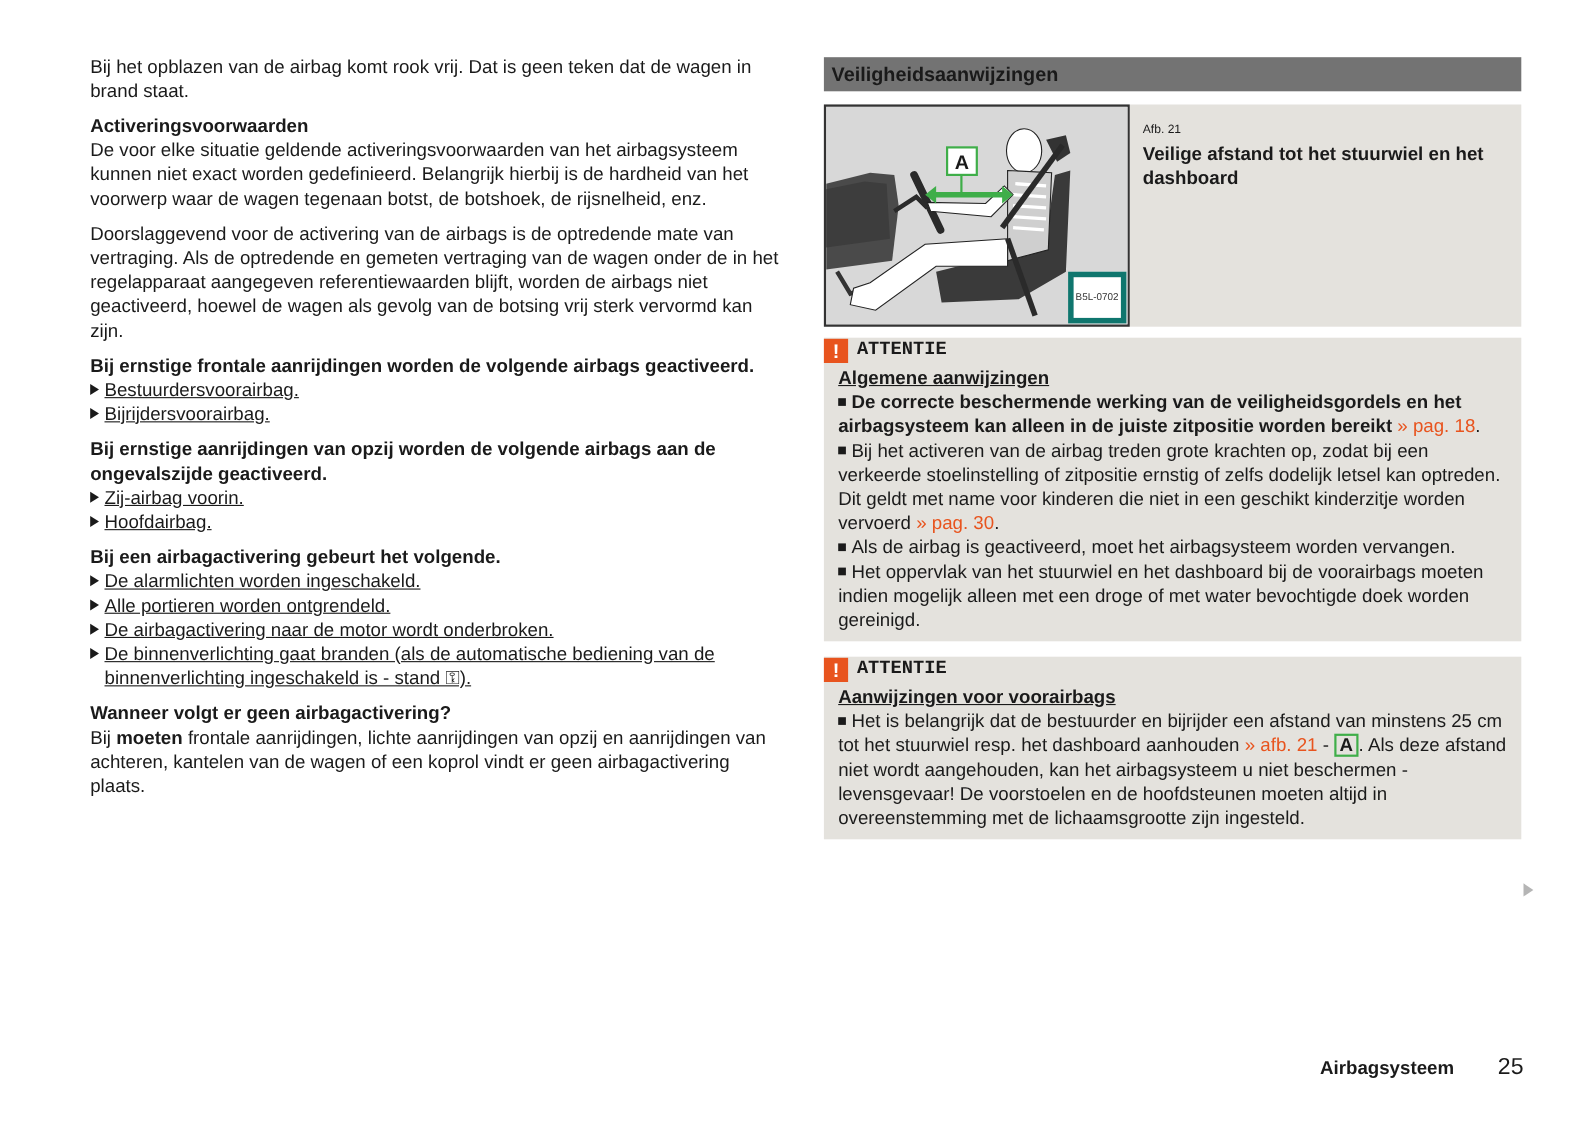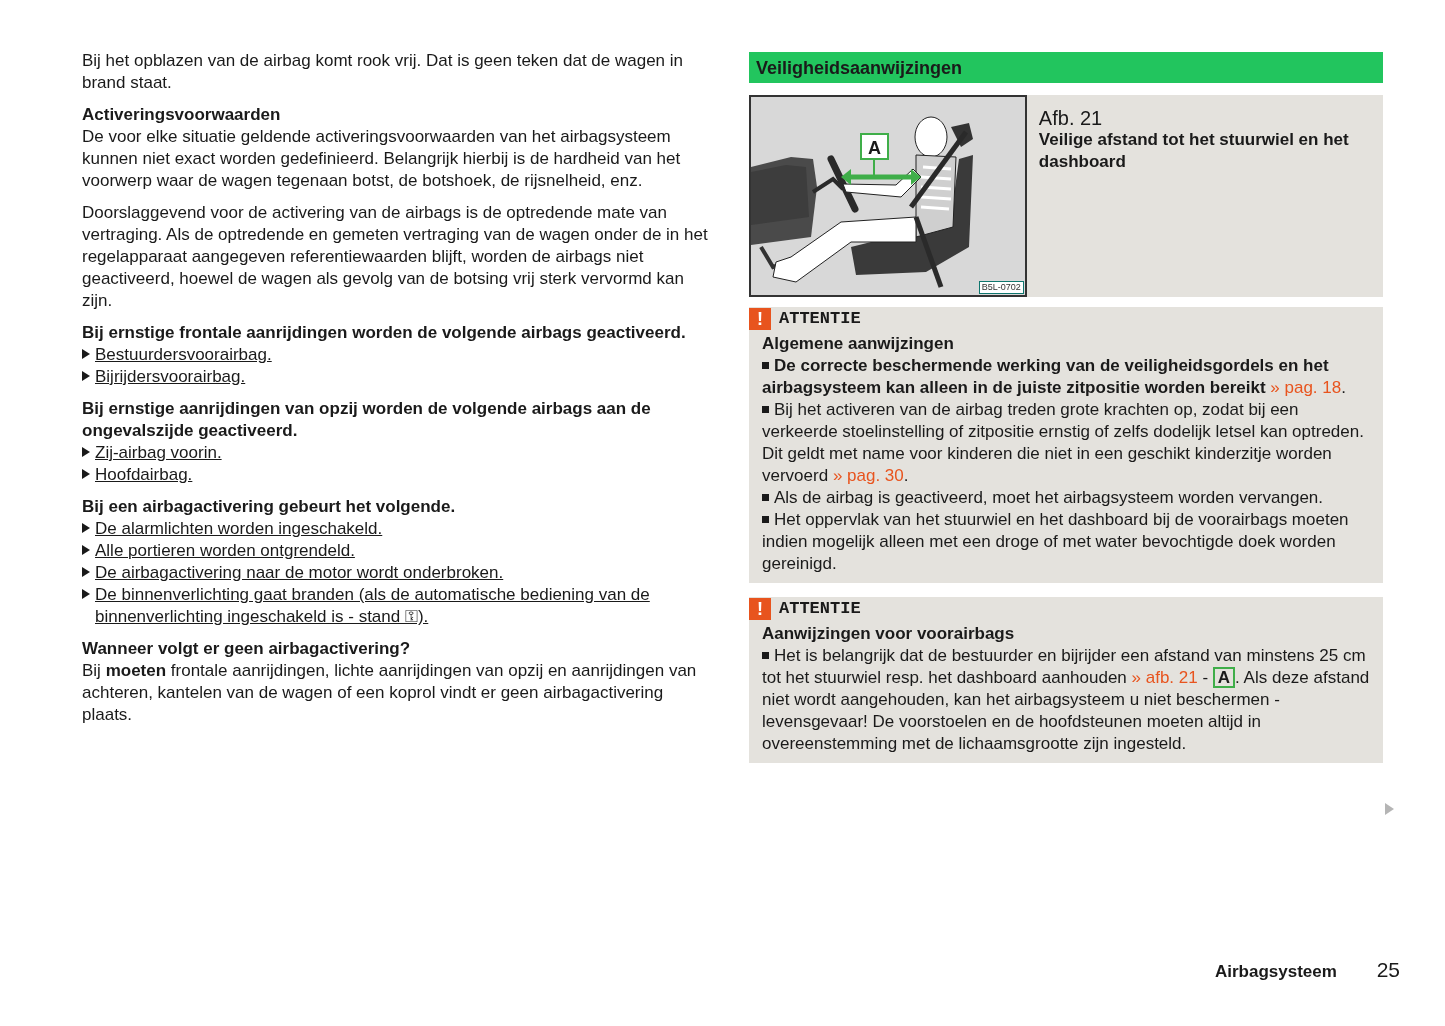--- a/index.html
+++ b/index.html
@@ -8,42 +8,42 @@
 
     .col-left { position: absolute; left: 82px; top: 50px; width: 635px; }
     .col-left p { margin-bottom: 10px; }
     .col-left .h { font-weight: bold; }
     .col-left .block { margin-bottom: 10px; }
     .tri-list { list-style: none; text-decoration: underline; }
     .tri-list li { position: relative; padding-left: 13px; }
     .tri-list li .tri { position: absolute; left: 0; top: 5px; width: 0; height: 0; border-top: 5px solid transparent; border-bottom: 5px solid transparent; border-left: 8px solid #1a1a1a; }
 
     .col-right { position: absolute; left: 749px; top: 52px; width: 634px; }
-    .section-header { background: #22c55e; height: 31px; padding-left: 7px; font-weight: bold; font-size: 18px; line-height: 33px; color: #1a1a1a; }
+    .section-header { background: #737373; height: 31px; padding-left: 7px; font-weight: bold; font-size: 18px; line-height: 33px; color: #1a1a1a; }
 
     .figure-row { margin-top: 12px; display: flex; height: 202px; background: #e4e2dd; }
     .figure-img { width: 335px; height: 202px; border: 2px solid #333; background: #d9d9d9; position: relative; overflow: hidden; }
     .figure-img svg { position: absolute; left: 0; top: 0; }
-    .fig-code { position: absolute; right: 1px; bottom: 1px; background: #fff; border: 1px solid #0f766e; font-size: 9px; line-height: 11px; padding: 0 2px; color: #333; }
+    .fig-code { position: absolute; right: 1px; bottom: 1px; background: #fff; border: 5px solid #0f766e; font-size: 9px; line-height: 11px; padding: 13px 2px; color: #333; }
     .figure-caption { padding: 12px 12px; }
-    .fig-num { font-size: 20px; line-height: 22px; }
+    .fig-num { font-size: 11px; line-height: 22px; }
     .fig-title { font-weight: bold; font-size: 17px; line-height: 22px; }
 
     .warn { background: #e4e2dd; margin-top: 10px; padding-bottom: 8px; }
     .warn-head { display: flex; align-items: center; height: 24px; }
     .warn-icon { width: 22px; height: 22px; background: #e8541e; color: #fff; font-weight: bold; font-size: 18px; line-height: 22px; text-align: center; }
     .warn-label { margin-left: 8px; font-weight: bold; font-size: 17px; font-family: Liberation Mono, monospace; }
     .warn-body { padding: 2px 13px 0 13px; }
-    .warn-body .sub { font-weight: bold; }
+    .warn-body .sub { font-weight: bold; text-decoration: underline; }
     .bul { display: inline-block; width: 7px; height: 7px; background: #1a1a1a; margin-right: 5px; vertical-align: 2px; }
     .ref { color: #e8541e; margin-top: 37px; }
     .boxA { display: inline-block; border: 2px solid #3fae49; font-weight: bold; padding: 0 3px; line-height: 17px; }
     .cont-arrow { position: absolute; left: 1385px; top: 803px; width: 0; height: 0; border-top: 6px solid transparent; border-bottom: 6px solid transparent; border-left: 9px solid #b5b5b5; }
 
-    .footer { position: absolute; top: 959px; left: 1200px; width: 185px; display: flex; justify-content: space-between; align-items: baseline; margin-left: 15px; }
+    .footer { position: absolute; top: 959px; left: 1200px; width: 185px; display: flex; justify-content: space-between; align-items: baseline; }
     .footer .sec { font-weight: bold; font-size: 17px; }
     .footer .pg { font-weight: normal; font-size: 21px; }
   </style>
 </head>
 <body>
 
 <div class="col-left">
   <p>Bij het opblazen van de airbag komt rook vrij. Dat is geen teken dat de wagen in brand staat.</p>
 
   <div class="block">

